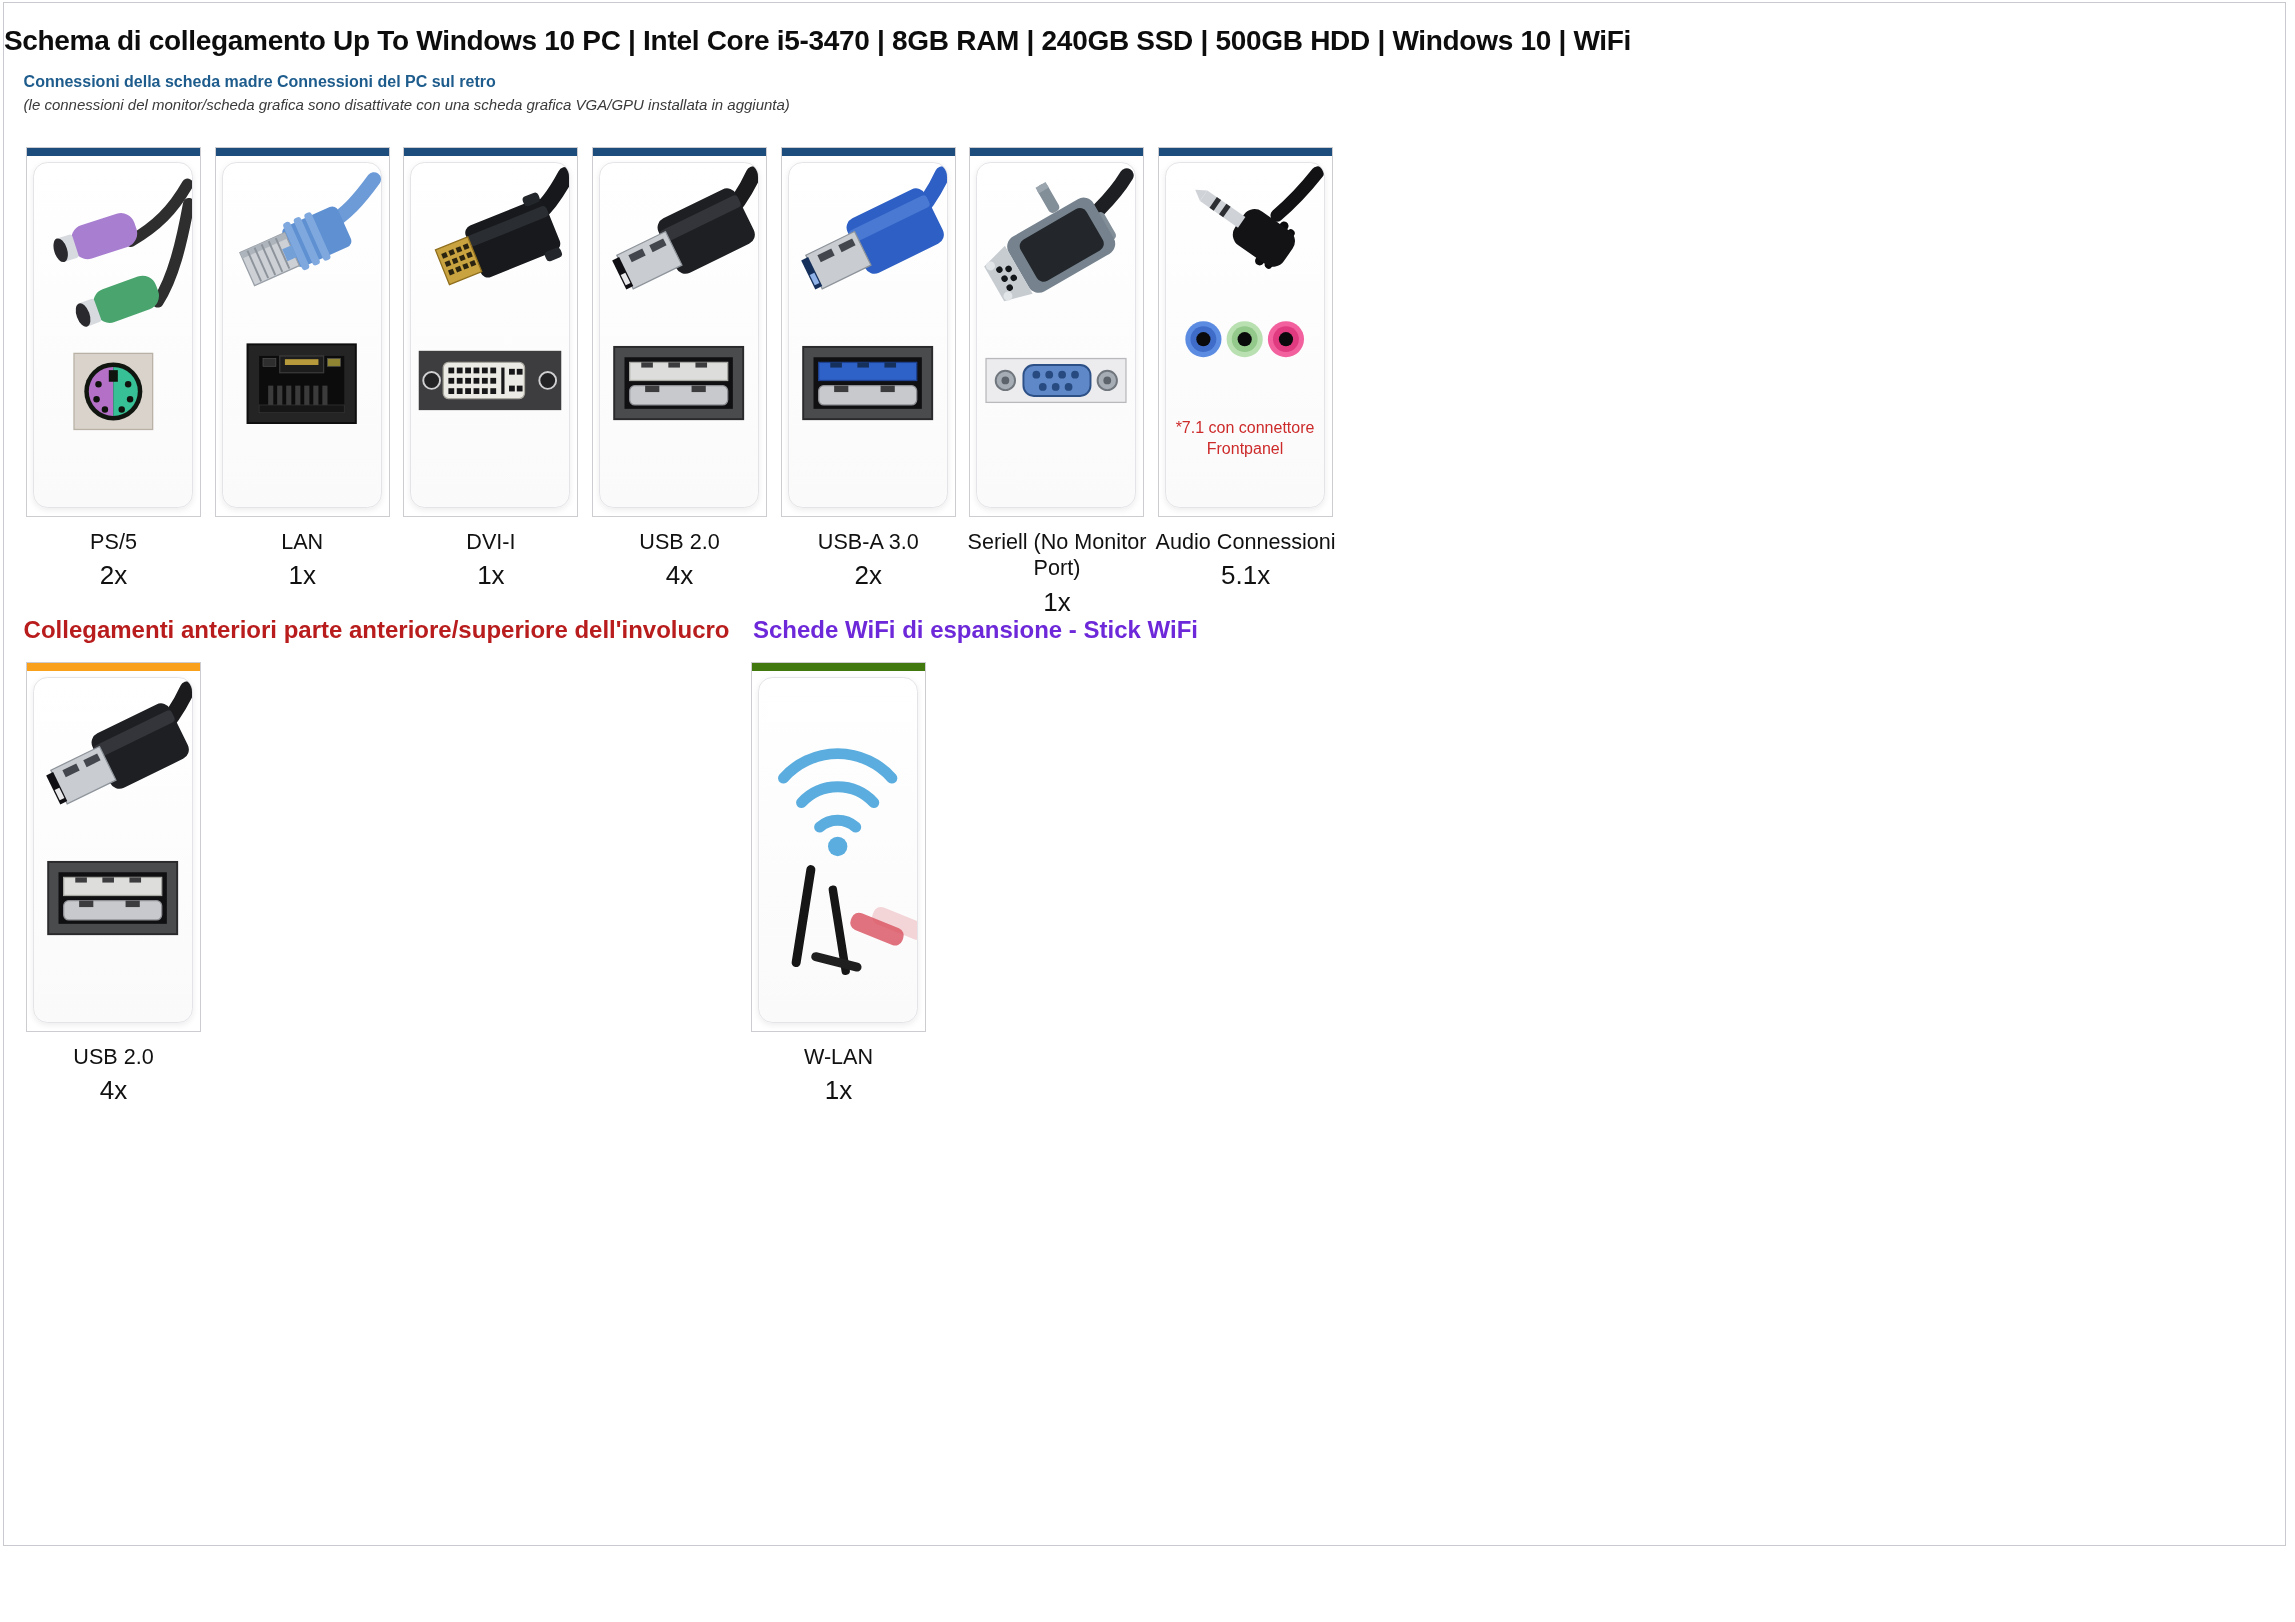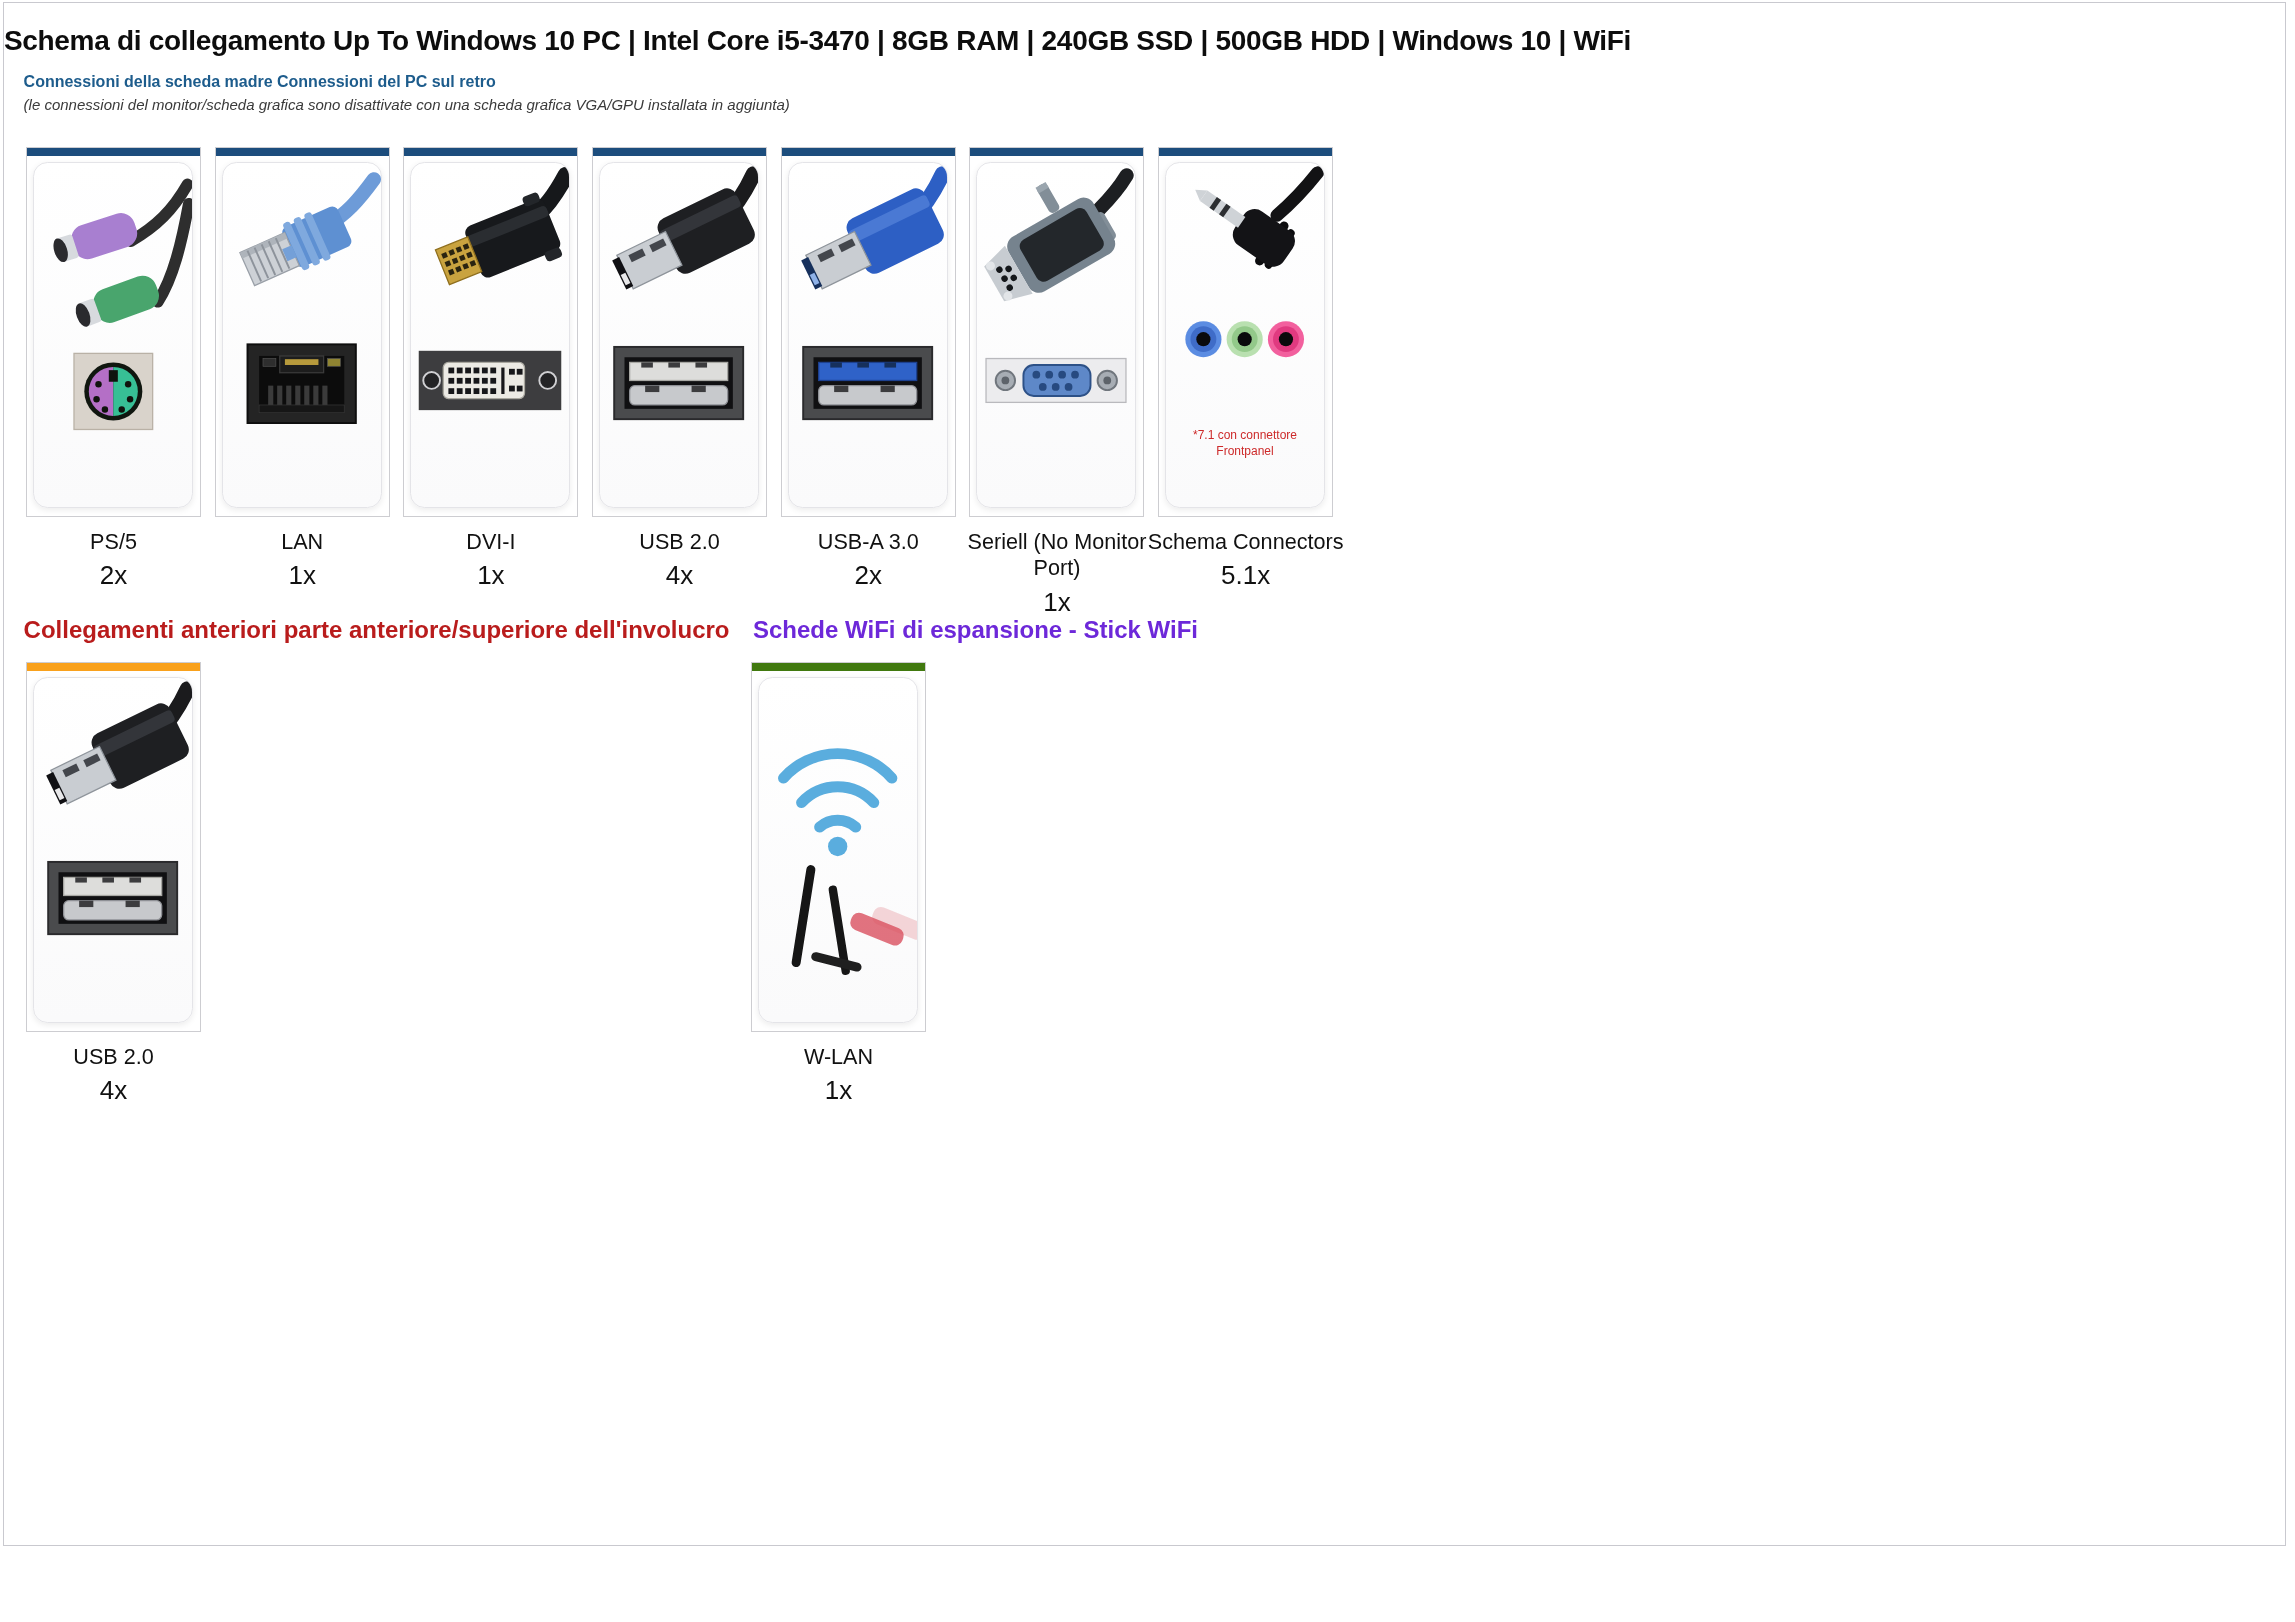--- a/index.html
+++ b/index.html
@@ -32,21 +32,21 @@
   .photo { position:relative; margin:6.5px 5.9px; width:160px; height:346px;
            border:0.7px solid #e4e4e8; border-radius:14.4px;
            box-shadow:0 2px 6.5px rgba(0,0,0,.08);
            background:linear-gradient(180deg,#ffffff,#fafafb); overflow:hidden; }
   .photo svg { width:100%; height:100%; display:block; }
 
   .card-label { margin-top:11.8px; font-size:21.6px; text-align:center; line-height:1.22; width:196px; color:#111; }
   .card-count { margin-top:5.2px;  font-size:26px; text-align:center; color:#111; }
 
   .audio-note { position:absolute; left:2.6px; right:2.6px; bottom:48px; text-align:center;
-                color:#cd2a2a; font-size:12px; line-height:1.3; }
+                color:#cd2a2a; font-size:16px; line-height:1.3; }
 </style>
 </head>
 <body>
 
 <div class="page">
   <div class="frame"></div>
 
   <div class="title">Schema di collegamento Up To Windows 10 PC | Intel Core i5-3470 | 8GB RAM | 240GB SSD | 500GB HDD | Windows 10 | WiFi</div>
 
   <div class="sec1">
@@ -337,21 +337,21 @@
                 <circle cx="122" cy="270" r="20" fill="#93c98a"></circle>
                 <circle cx="122" cy="270" r="11" fill="#0a0a0c"></circle>
               <circle cx="186" cy="270" r="28" fill="#f2609e"></circle>
                 <circle cx="186" cy="270" r="20" fill="#e03a80"></circle>
                 <circle cx="186" cy="270" r="11" fill="#0a0a0c"></circle>
             </g>
           </svg>
           <div class="audio-note">*7.1 con connettore Frontpanel</div>
         </div>
       </div>
-      <div class="card-label">Schema Connectors</div>
+      <div class="card-label">Audio Connessioni</div>
       <div class="card-count">5.1x</div>
     </div>
 
   </div>
 
   <div class="h-orange">Collegamenti anteriori parte anteriore/superiore dell'involucro</div>
   <div class="h-green">Schede WiFi di espansione - Stick WiFi</div>
 
   <div class="card-wrap pos-usb-front">
     <div class="card">

